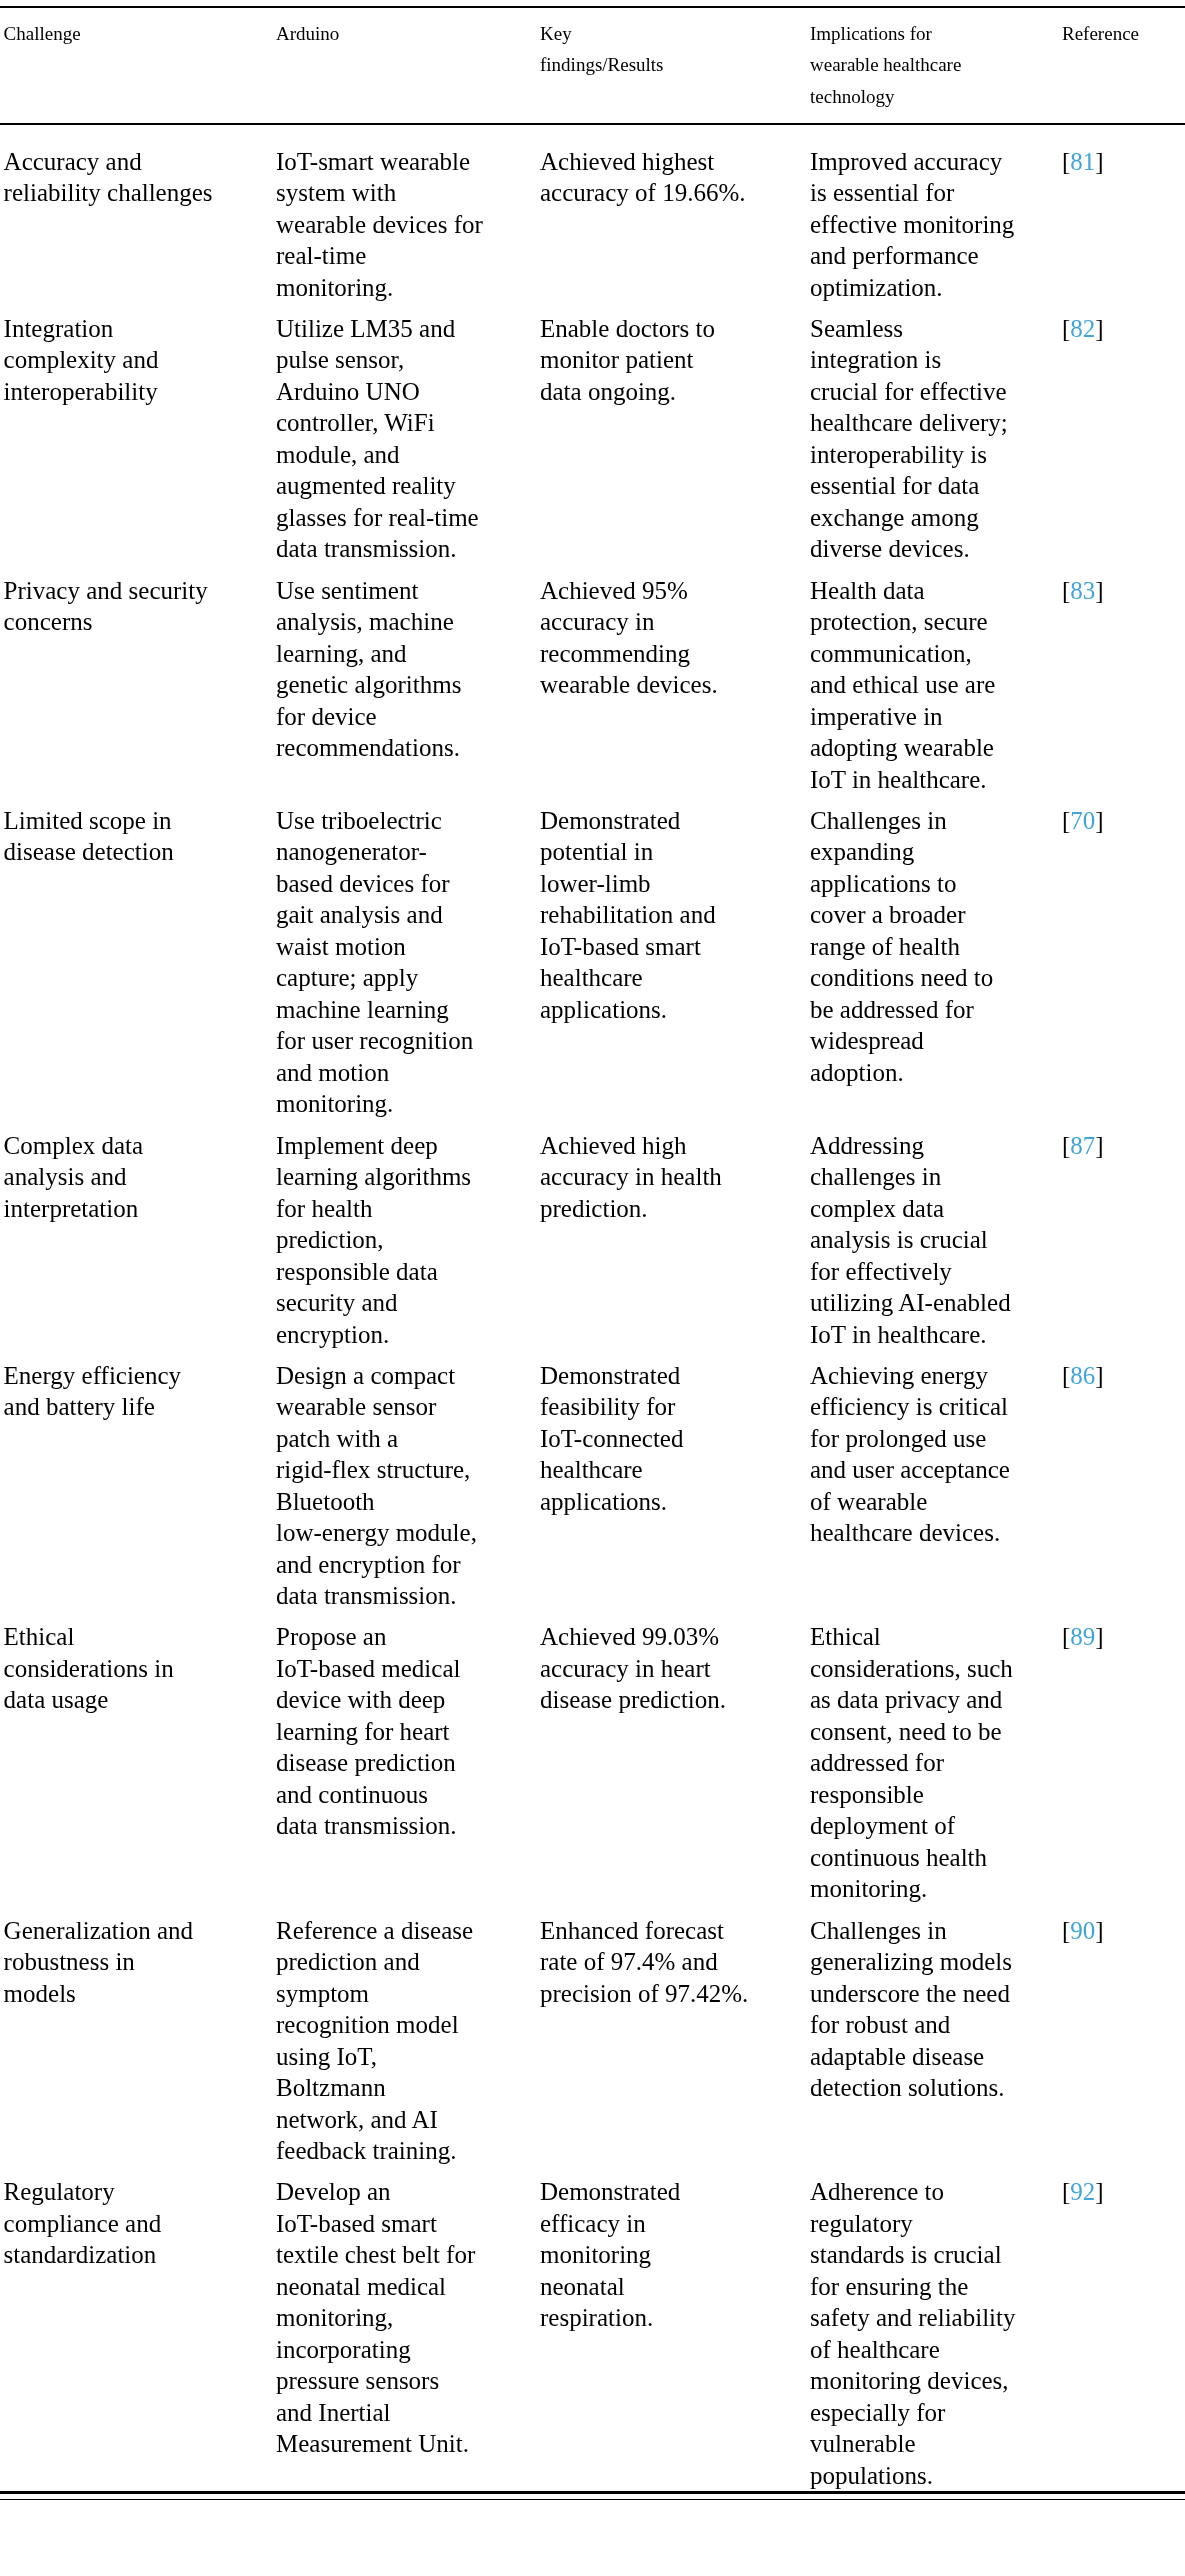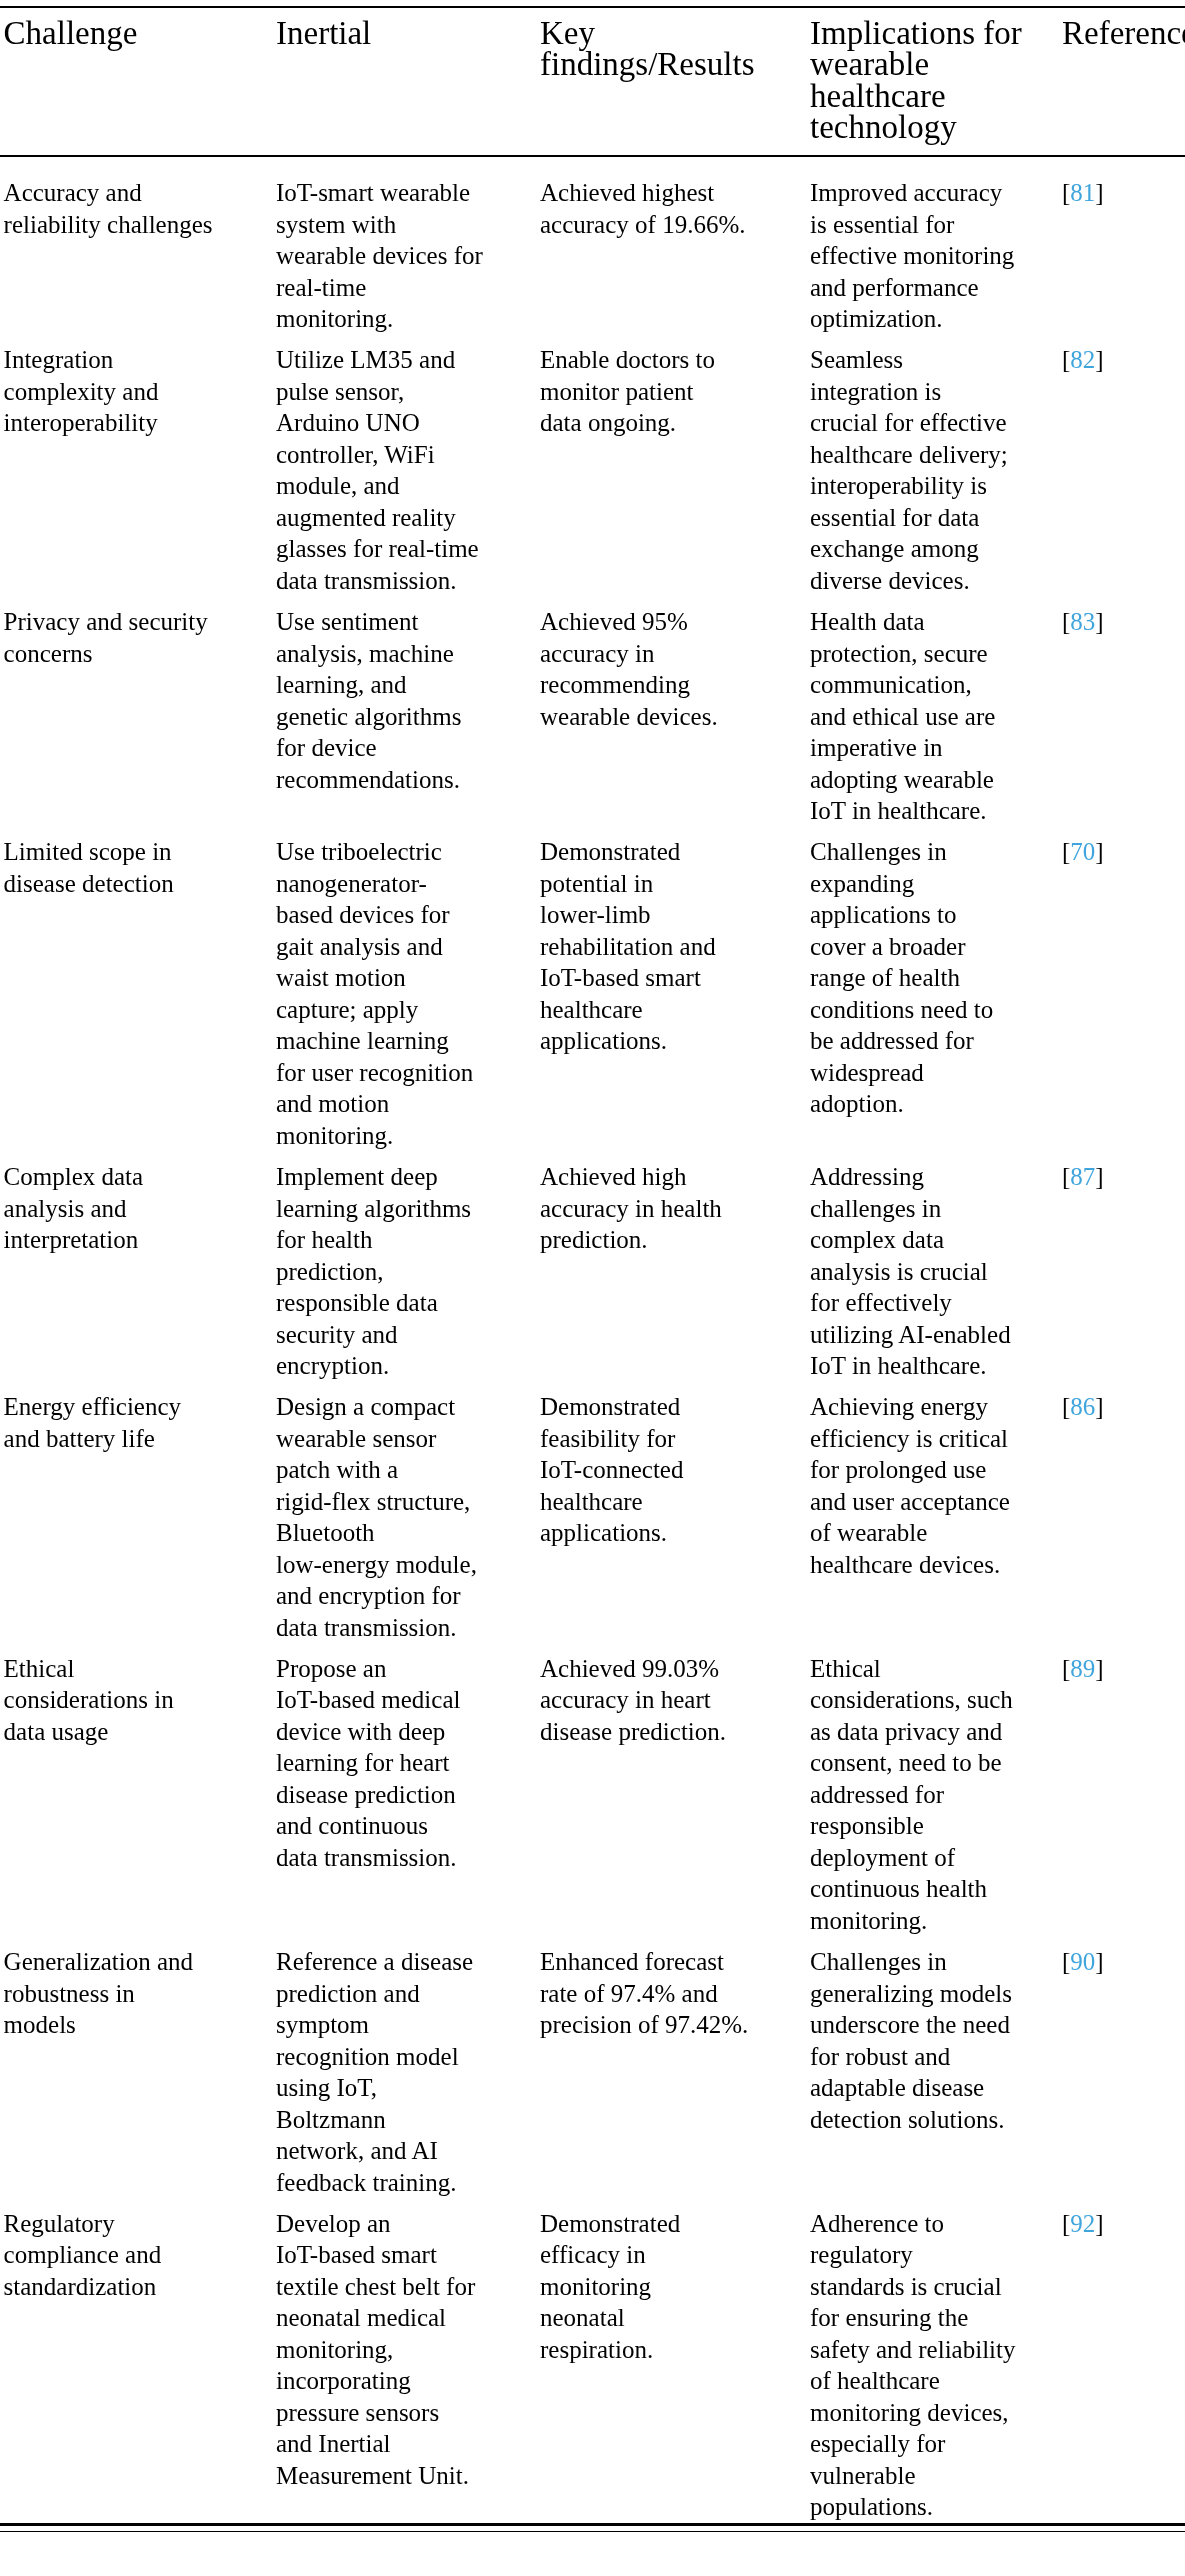--- a/index.html
+++ b/index.html
@@ -27,21 +27,21 @@
     margin-top: 6px;
     border-top: 2.4px solid #000;
   }
   col.c1 { width: 276px; }
   col.c2 { width: 264px; }
   col.c3 { width: 270px; }
   col.c4 { width: 252px; }
   col.c5 { width: 124px; }
   thead td {
     vertical-align: top;
-    font-size: 33px;
+    font-size: 19px;
     line-height: 31.5px;
     padding: 9.7px 12px 11px 0;
     border-bottom: 2.4px solid #000;
     white-space: pre-line;
   }
   tbody td {
     vertical-align: top;
     font-size: 25px;
     line-height: 31.5px;
     padding: 9.7px 12px 0 0;
@@ -68,21 +68,21 @@
     <colgroup>
       <col class="c1">
         <col class="c2">
         <col class="c3">
         <col class="c4">
         <col class="c5">
     </colgroup>
     <thead>
       <tr>
         <td class="first">Challenge</td>
-        <td>Inertial</td>
+        <td>Arduino</td>
         <td>Key
 findings/Results</td>
         <td>Implications for
 wearable healthcare
 technology</td>
         <td>Reference</td>
       </tr>
     </thead>
     <tbody>
 

